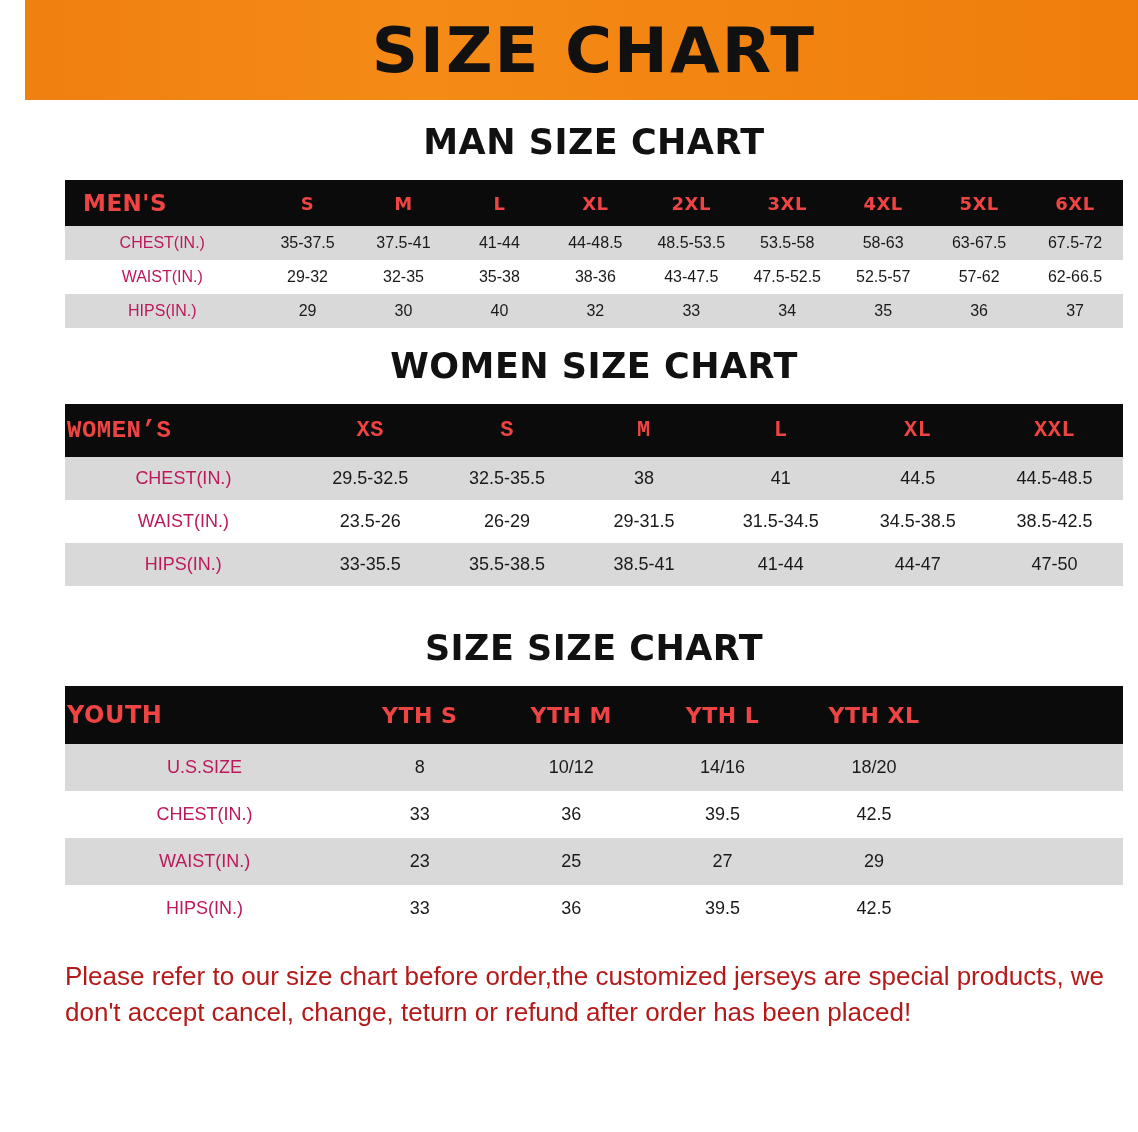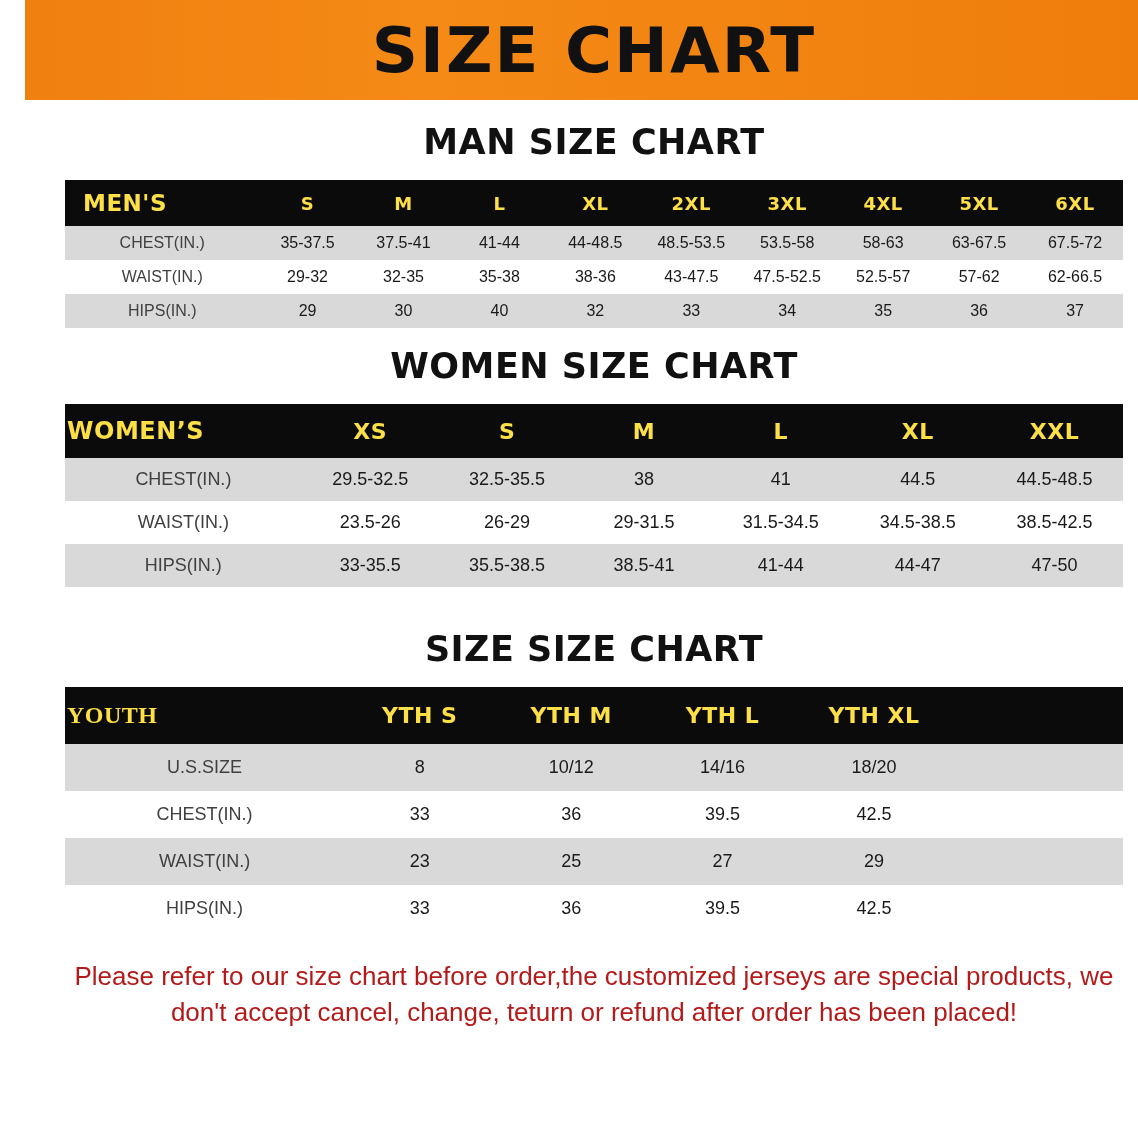--- a/index.html
+++ b/index.html
@@ -58,21 +58,21 @@
   .table-wrap {
     margin: 0 40px;
   }
   table.size-table {
     width: 100%;
     border-collapse: collapse;
     table-layout: fixed;
   }
   table.size-table thead th {
     background: #0b0b0b;
-    color: #fde047;
+    color: #ef4444;
     font-family: "DejaVu Sans", sans-serif;
     font-weight: bold;
     text-align: center;
     padding: 10px 2px;
     font-size: 19px;
     letter-spacing: 0.5px;
   }
   table.size-table thead th.corner {
     text-align: left;
     padding-left: 18px;
@@ -82,48 +82,48 @@
     text-align: center;
     font-family: "Liberation Sans", sans-serif;
     font-size: 17px;
     color: #1a1a1a;
     padding: 8px 2px;
     white-space: nowrap;
   }
   table.size-table tbody td.rowhead {
     text-align: center;
     font-size: 17px;
-    color: #404040;
+    color: #be185d;
   }
   tbody tr.shade td { background: #d9d9d9; }
   tbody tr.plain td { background: #ffffff; }
 
   
   #men-table thead th { font-size: 18px; }
   #men-table thead th.corner { font-size: 23px; }
   #men-table tbody td { font-size: 16px; }
 
   
-  #women-table thead th { font-size: 22px; padding: 13px 2px; }
+  #women-table thead th { font-size: 22px; padding: 13px 2px; font-family: Liberation Mono, monospace; }
   #women-table thead th.corner { font-size: 24px; }
   #women-table tbody td { font-size: 18px; padding: 11px 2px; }
 
   
   #youth-table thead th { font-size: 22px; padding: 15px 2px; }
-  #youth-table thead th.corner { font-size: 24px; font-family: Liberation Serif, serif; }
+  #youth-table thead th.corner { font-size: 24px; }
   #youth-table tbody td { font-size: 18px; padding: 13px 2px; }
 
   
   .note {
     margin: 26px 40px 4px 40px;
     color: #b51a1a;
     font-family: "Liberation Sans", sans-serif;
     font-size: 26px;
     line-height: 1.4;
-    text-align: center;
+    text-align: left;
   }
 </style>
 </head>
 <body>
 
 <div class="page">
 
   <div class="banner">
     <h1 class="banner-title">SIZE CHART</h1>
   </div>

